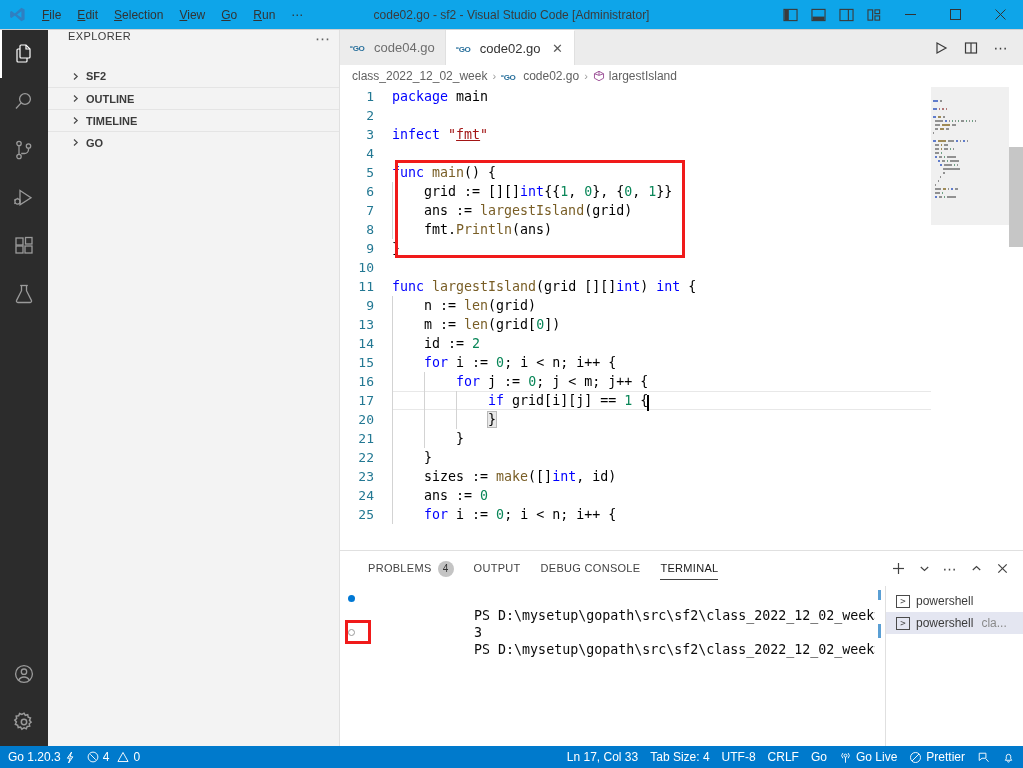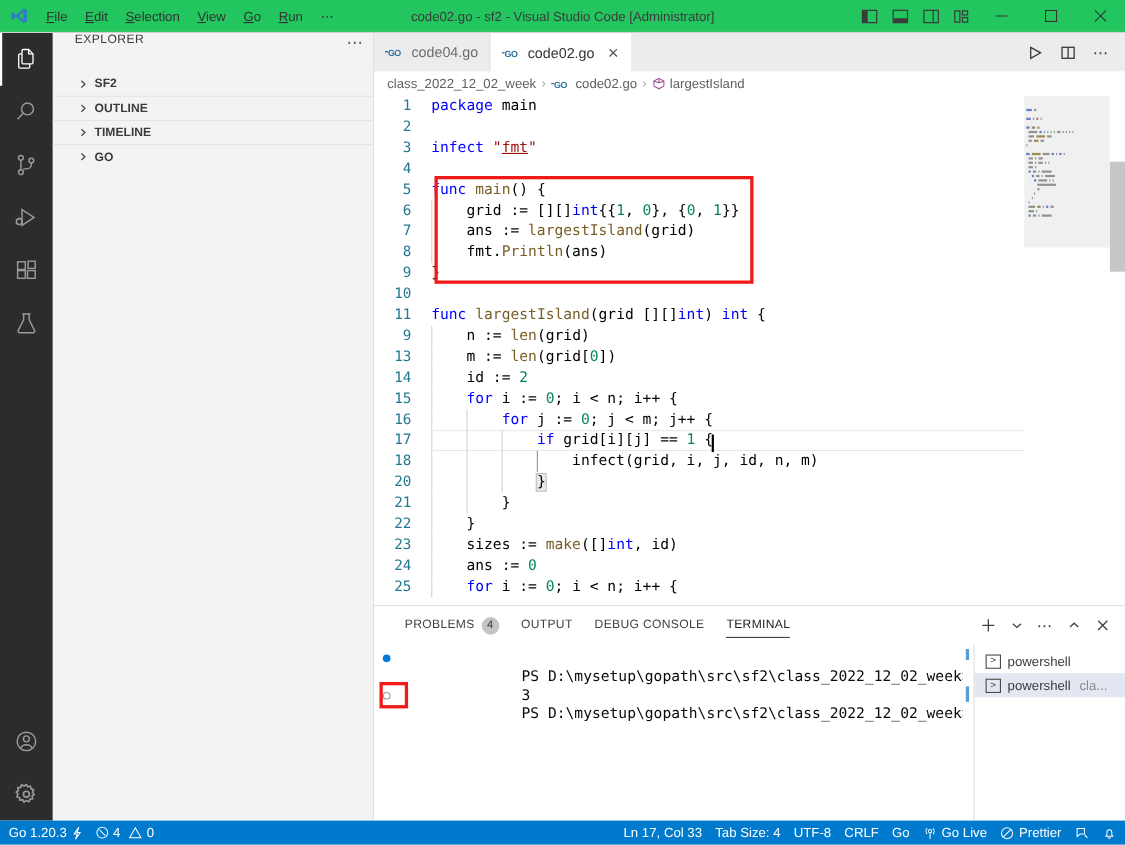--- a/index.html
+++ b/index.html
@@ -10,21 +10,21 @@
     font-family: "Liberation Sans", sans-serif;
     -webkit-font-smoothing: antialiased;
   }
   * { box-sizing: border-box; }
 
   .app { position: relative; width: 1023px; height: 768px; display: flex; flex-direction: column; }
 
   
   .titlebar {
     height: 30px; flex: 0 0 30px;
-    background: #22c55e;
+    background: #0ea5e9;
     display: flex; align-items: center;
     font-size: 12px; color: #333333;
     position: relative;
     border-bottom: 1px solid #d0d0d0;
   }
   .vscode-logo { width: 34px; height: 30px; display: flex; align-items: center; justify-content: center; }
   .menu { display: flex; align-items: center; height: 30px; }
   .menu-item {
     padding: 0 8px; height: 30px; line-height: 30px;
     font-size: 12px; color: #333;
@@ -497,21 +497,20 @@
                 <div class="ln-row"><div class="ln-num">8</div><div class="ln-code"><div class="indent-guide" style="left: 0px;"></div><span class="pl">    fmt.</span><span class="fn">Println</span><span class="pl">(ans)</span></div></div>
                 <div class="ln-row"><div class="ln-num">9</div><div class="ln-code"><span class="pl">}</span></div></div>
                 <div class="ln-row"><div class="ln-num">10</div><div class="ln-code"></div></div>
                 <div class="ln-row"><div class="ln-num">11</div><div class="ln-code"><span class="k">func </span><span class="fn">largestIsland</span><span class="pl">(grid [][]</span><span class="k">int</span><span class="pl">) </span><span class="k">int</span><span class="pl"> {</span></div></div>
                 <div class="ln-row"><div class="ln-num">9</div><div class="ln-code"><div class="indent-guide" style="left: 0px;"></div><span class="pl">    n := </span><span class="fn">len</span><span class="pl">(grid)</span></div></div>
                 <div class="ln-row"><div class="ln-num">13</div><div class="ln-code"><div class="indent-guide" style="left: 0px;"></div><span class="pl">    m := </span><span class="fn">len</span><span class="pl">(grid[</span><span class="nu">0</span><span class="pl">])</span></div></div>
                 <div class="ln-row"><div class="ln-num">14</div><div class="ln-code"><div class="indent-guide" style="left: 0px;"></div><span class="pl">    id := </span><span class="nu">2</span></div></div>
                 <div class="ln-row"><div class="ln-num">15</div><div class="ln-code"><div class="indent-guide" style="left: 0px;"></div><span class="pl">    </span><span class="k">for</span><span class="pl"> i := </span><span class="nu">0</span><span class="pl">; i &lt; n; i++ {</span></div></div>
                 <div class="ln-row"><div class="ln-num">16</div><div class="ln-code"><div class="indent-guide" style="left: 0px;"></div><div class="indent-guide" style="left: 32.08px;"></div><span class="pl">        </span><span class="k">for</span><span class="pl"> j := </span><span class="nu">0</span><span class="pl">; j &lt; m; j++ {</span></div></div>
                 <div class="ln-row current"><div class="cur-line-box"></div><div class="ln-num">17</div><div class="ln-code"><div class="indent-guide" style="left: 0px;"></div><div class="indent-guide" style="left: 32.08px;"></div><div class="indent-guide" style="left: 64.16px;"></div><span class="pl">            </span><span class="k">if</span><span class="pl"> grid[i][j] == </span><span class="nu">1</span><span class="pl"> {</span><span class="cursor"></span></div></div>
-                <div class="ln-row"><div class="ln-num">18</div><div class="ln-code"><div class="indent-guide" style="left: 0px;"></div><div class="indent-guide" style="left: 32.08px;"></div><div class="indent-guide" style="left: 64.16px;"></div><div class="indent-guide active" style="left: 96.24px;"></div><span class="pl">                infect(grid, i, j, id, n, m)</span></div></div>
                 <div class="ln-row"><div class="ln-num">20</div><div class="ln-code"><div class="indent-guide" style="left: 0px;"></div><div class="indent-guide" style="left: 32.08px;"></div><div class="indent-guide" style="left: 64.16px;"></div><span class="pl">            </span><span class="pl brk">}</span></div></div>
                 <div class="ln-row"><div class="ln-num">21</div><div class="ln-code"><div class="indent-guide" style="left: 0px;"></div><div class="indent-guide" style="left: 32.08px;"></div><span class="pl">        }</span></div></div>
                 <div class="ln-row"><div class="ln-num">22</div><div class="ln-code"><div class="indent-guide" style="left: 0px;"></div><span class="pl">    }</span></div></div>
                 <div class="ln-row"><div class="ln-num">23</div><div class="ln-code"><div class="indent-guide" style="left: 0px;"></div><span class="pl">    sizes := </span><span class="fn">make</span><span class="pl">([]</span><span class="k">int</span><span class="pl">, id)</span></div></div>
                 <div class="ln-row"><div class="ln-num">24</div><div class="ln-code"><div class="indent-guide" style="left: 0px;"></div><span class="pl">    ans := </span><span class="nu">0</span></div></div>
                 <div class="ln-row"><div class="ln-num">25</div><div class="ln-code"><div class="indent-guide" style="left: 0px;"></div><span class="pl">    </span><span class="k">for</span><span class="pl"> i := </span><span class="nu">0</span><span class="pl">; i &lt; n; i++ {</span></div></div>
               </div>
           </div>
           <div class="minimap">
             <div id="minimap-body">

